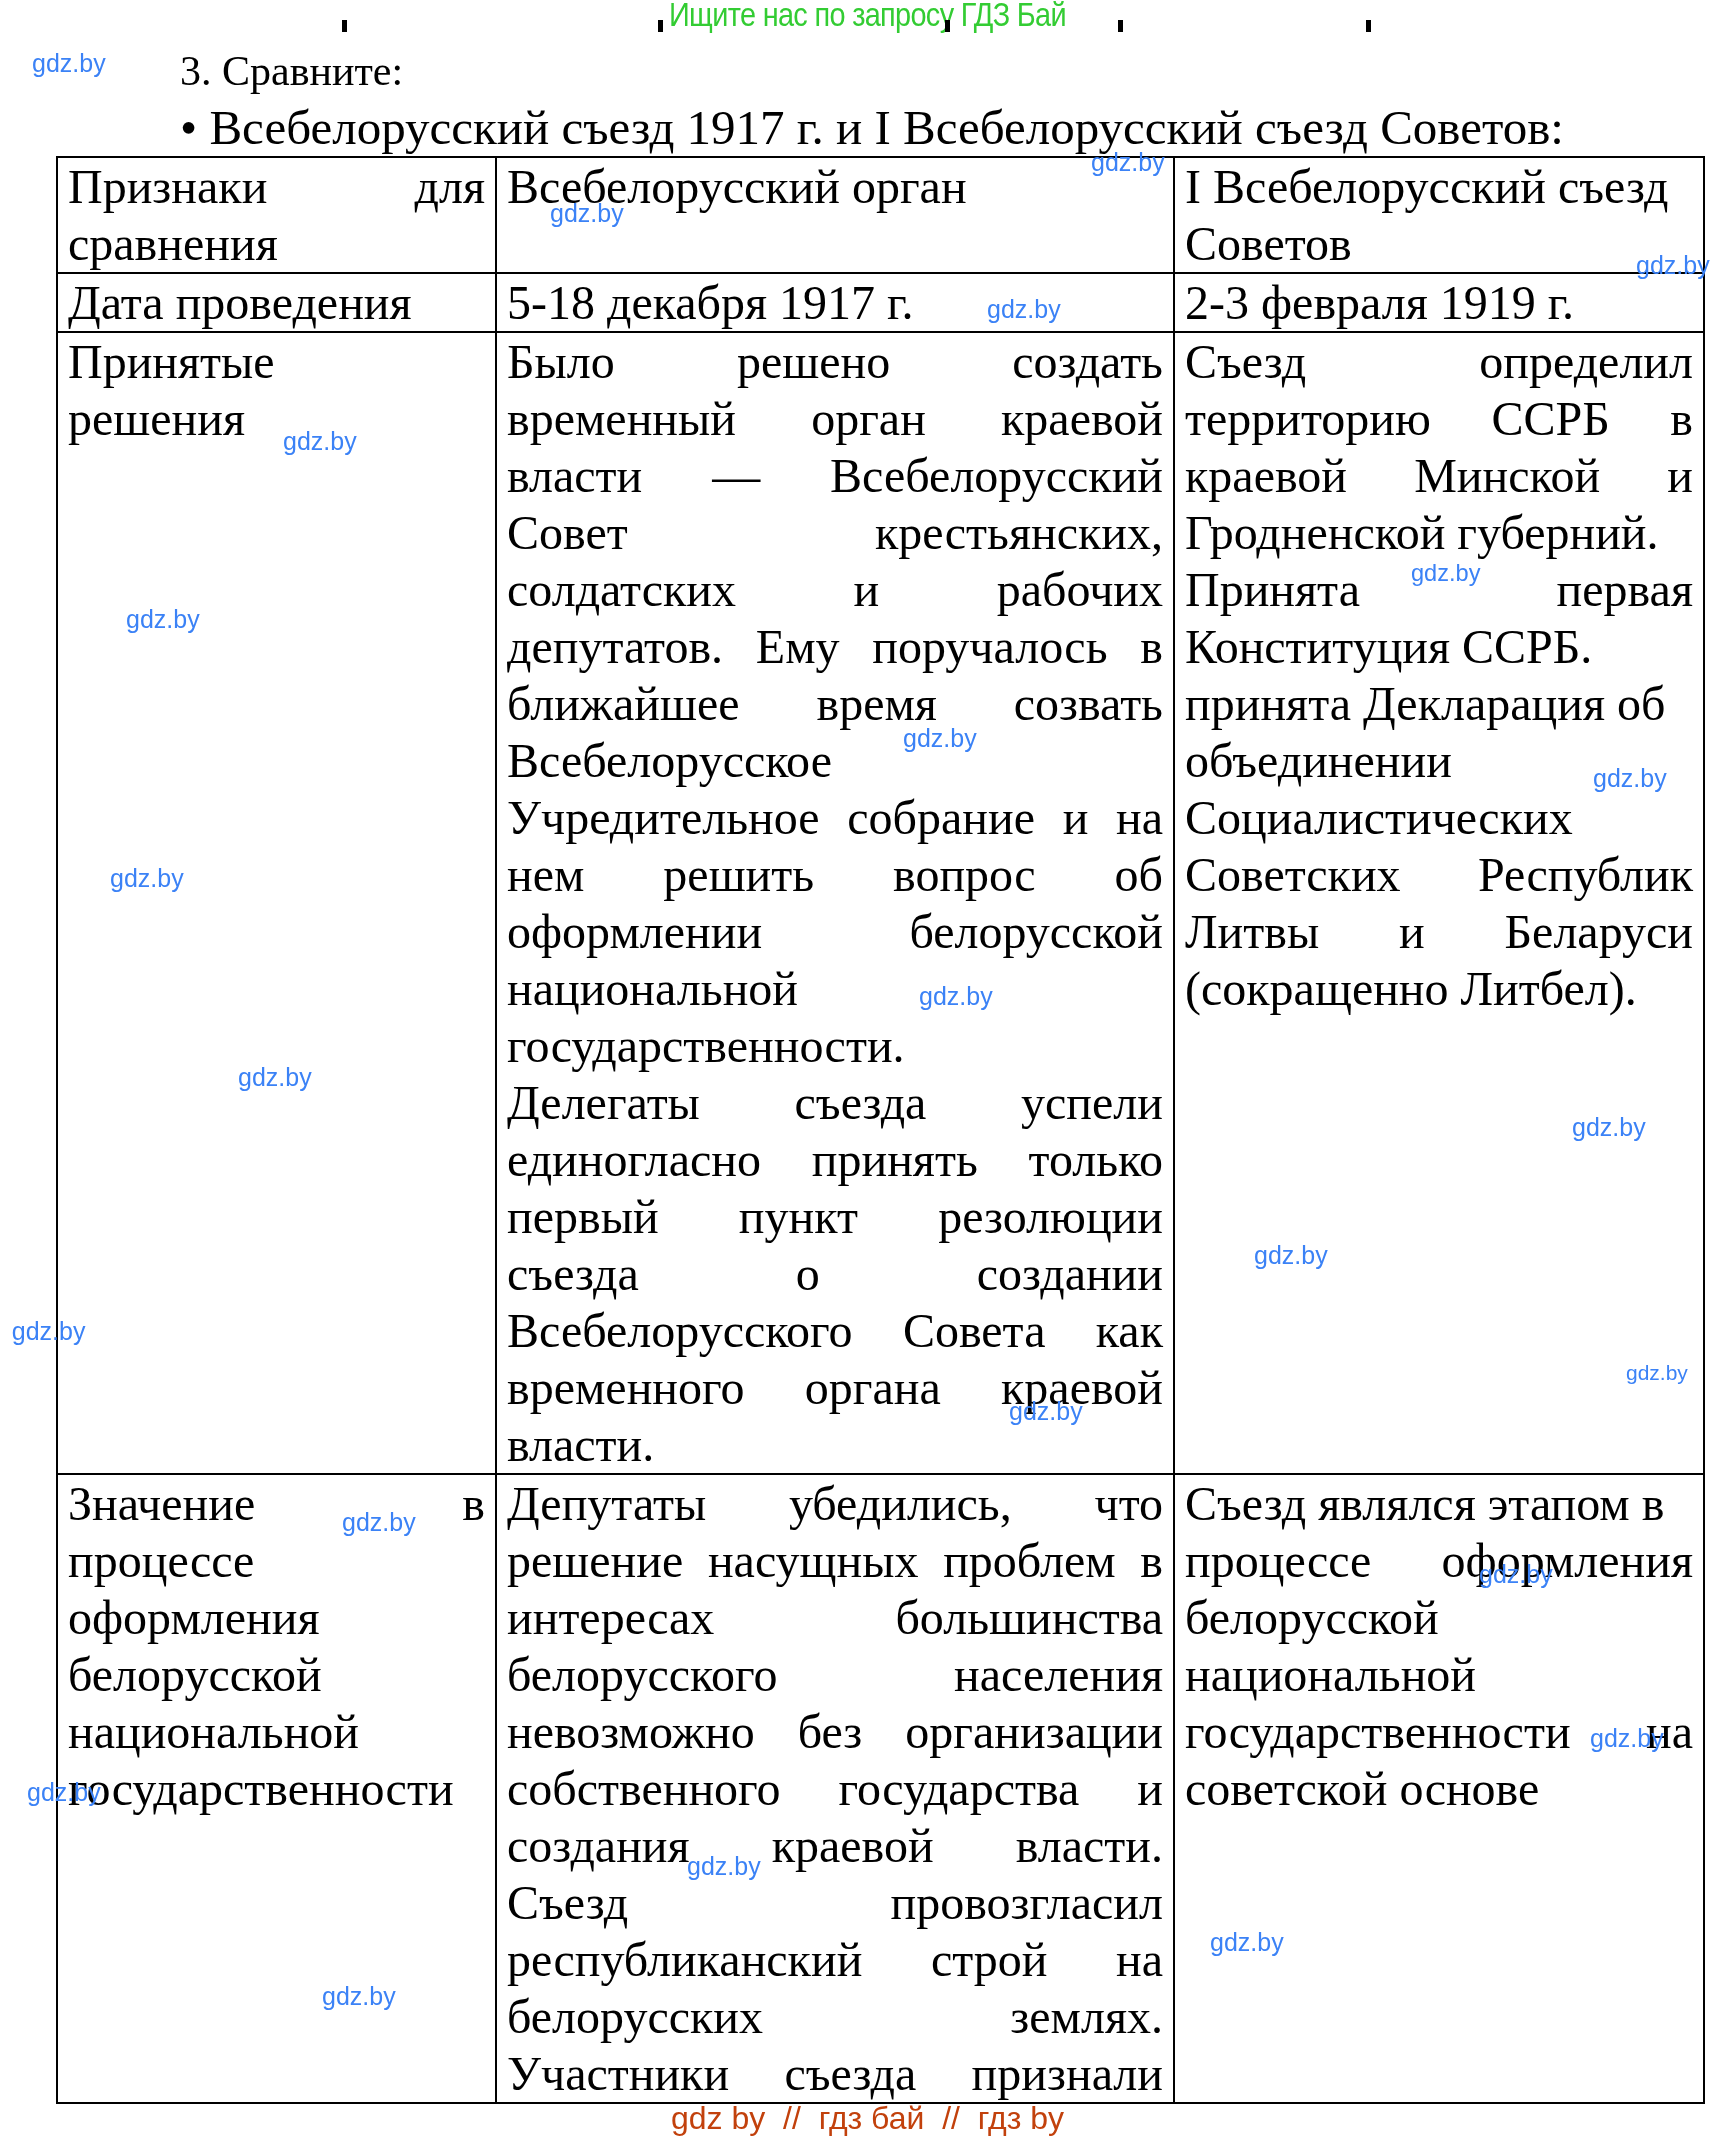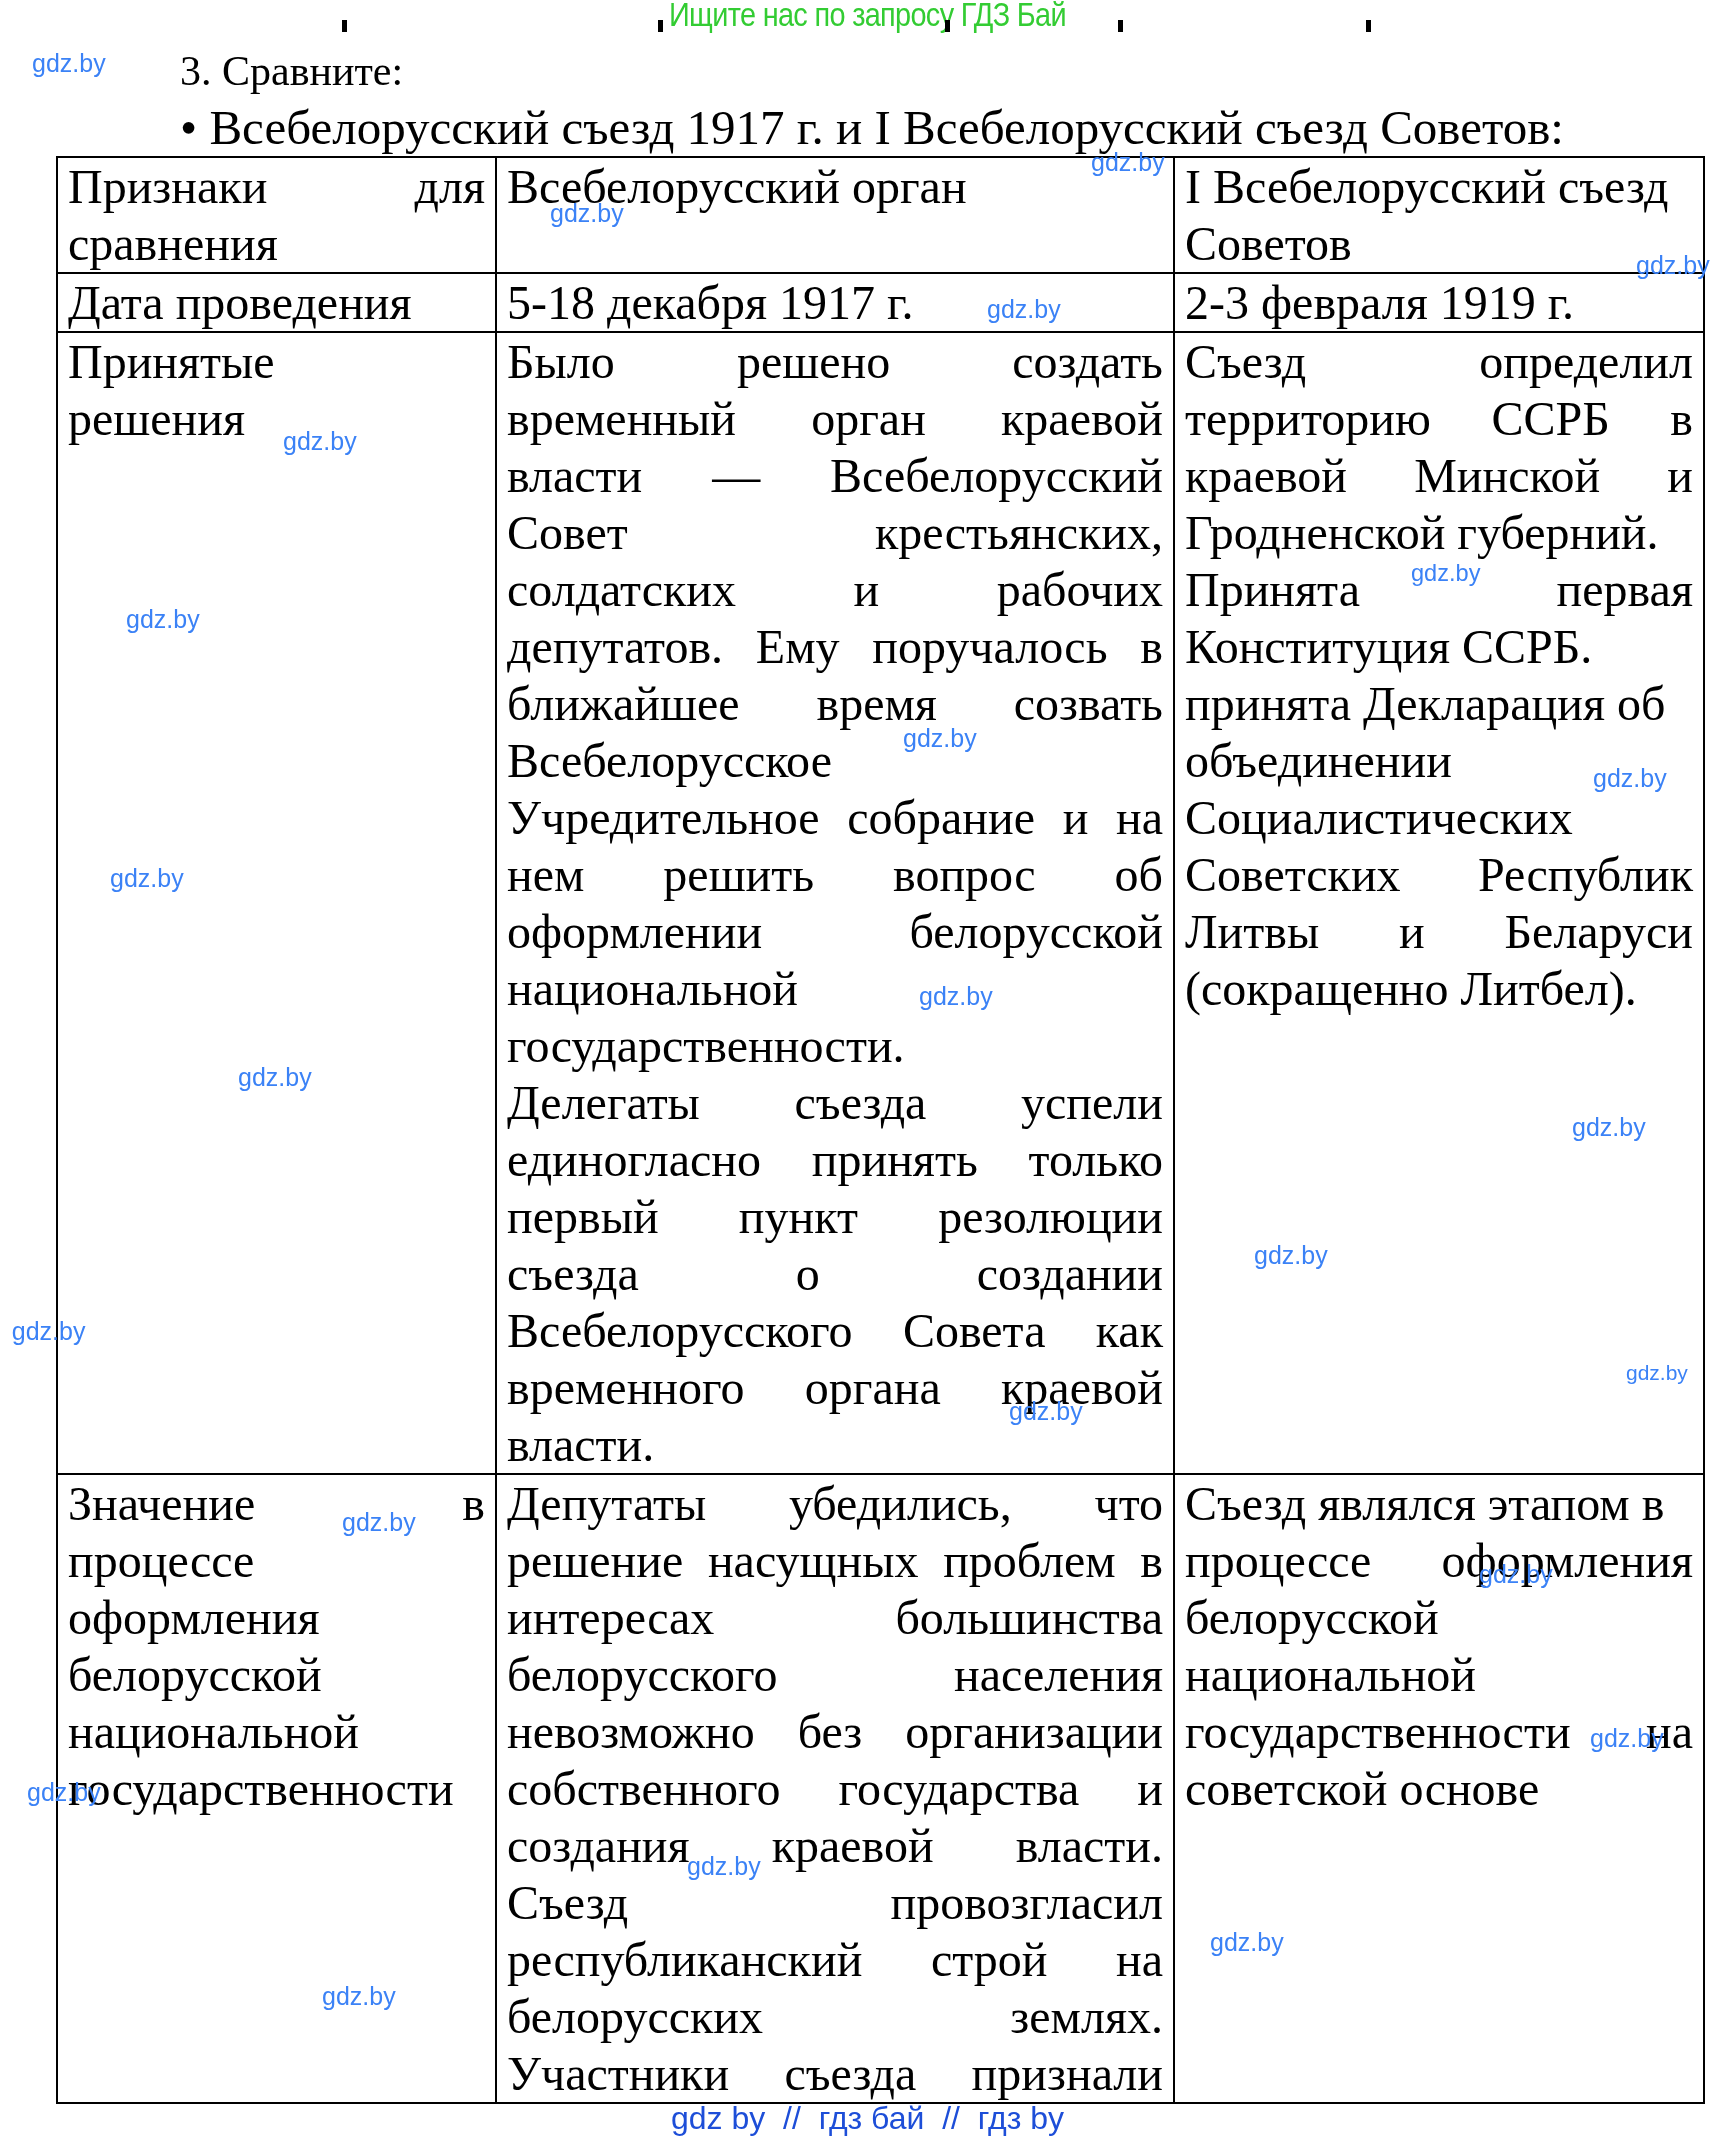--- a/index.html
+++ b/index.html
@@ -22,21 +22,21 @@
     table.cmp col.c2 { width: 678px; }
     table.cmp col.c3 { width: 530px; }
     .row-head td { height: 113px; }
     .row-date td { height: 56px; }
     .row-dec td { height: 1130px; }
     .row-sig td { height: 624px; }
     .j { text-align: justify; text-align-last: justify; display: block; }
     .l { display: block; text-align: left; }
 
     .wm { position: absolute; font-size: 24.5px; color: #3b82f6; white-space: nowrap; }
-    .footer { position: absolute; top: 2100px; left: 0; width: 1735px; text-align: center; font-size: 32px; color: #1d4ed8; white-space: pre; }
+    .footer { position: absolute; top: 2100px; left: 0; width: 1735px; text-align: center; font-size: 32px; color: #c2410c; white-space: pre; }
   </style>
 </head>
 <body>
 
 <div class="banner sans">
   <a style="color:#33cc33">Ищите нас по запросу ГДЗ Бай</a>
 </div>
 
 <div class="cut-line">
   <span style="left:173px"></span>

